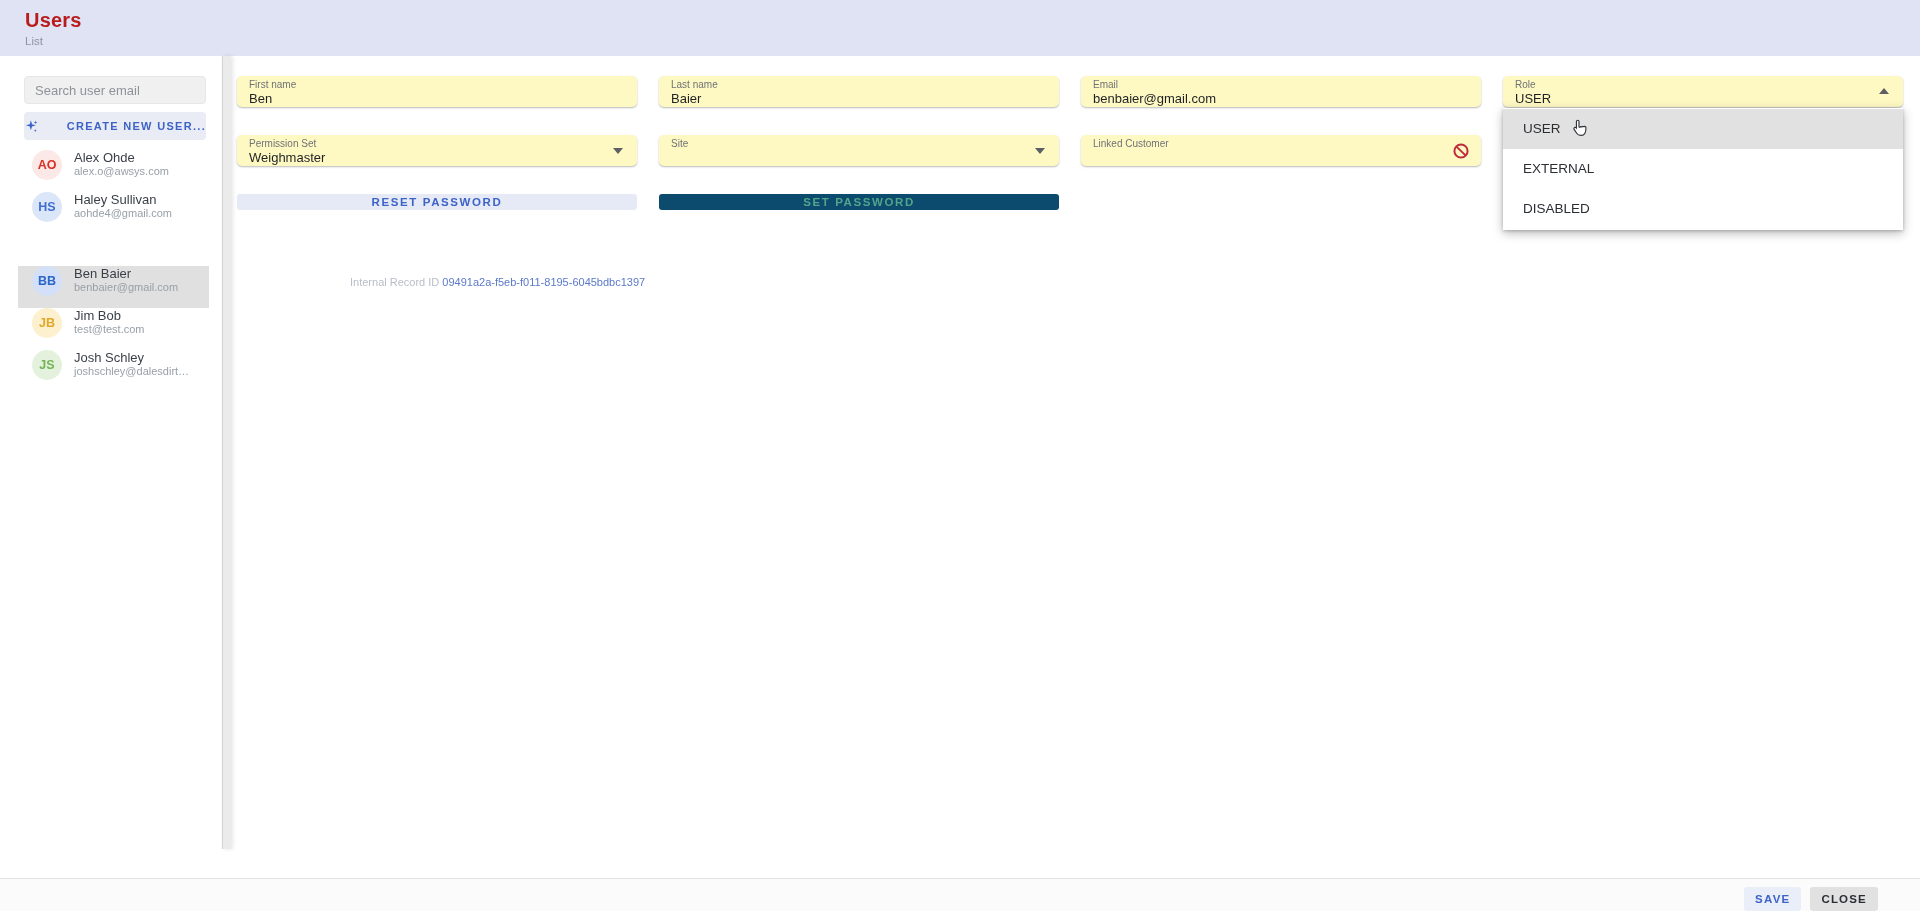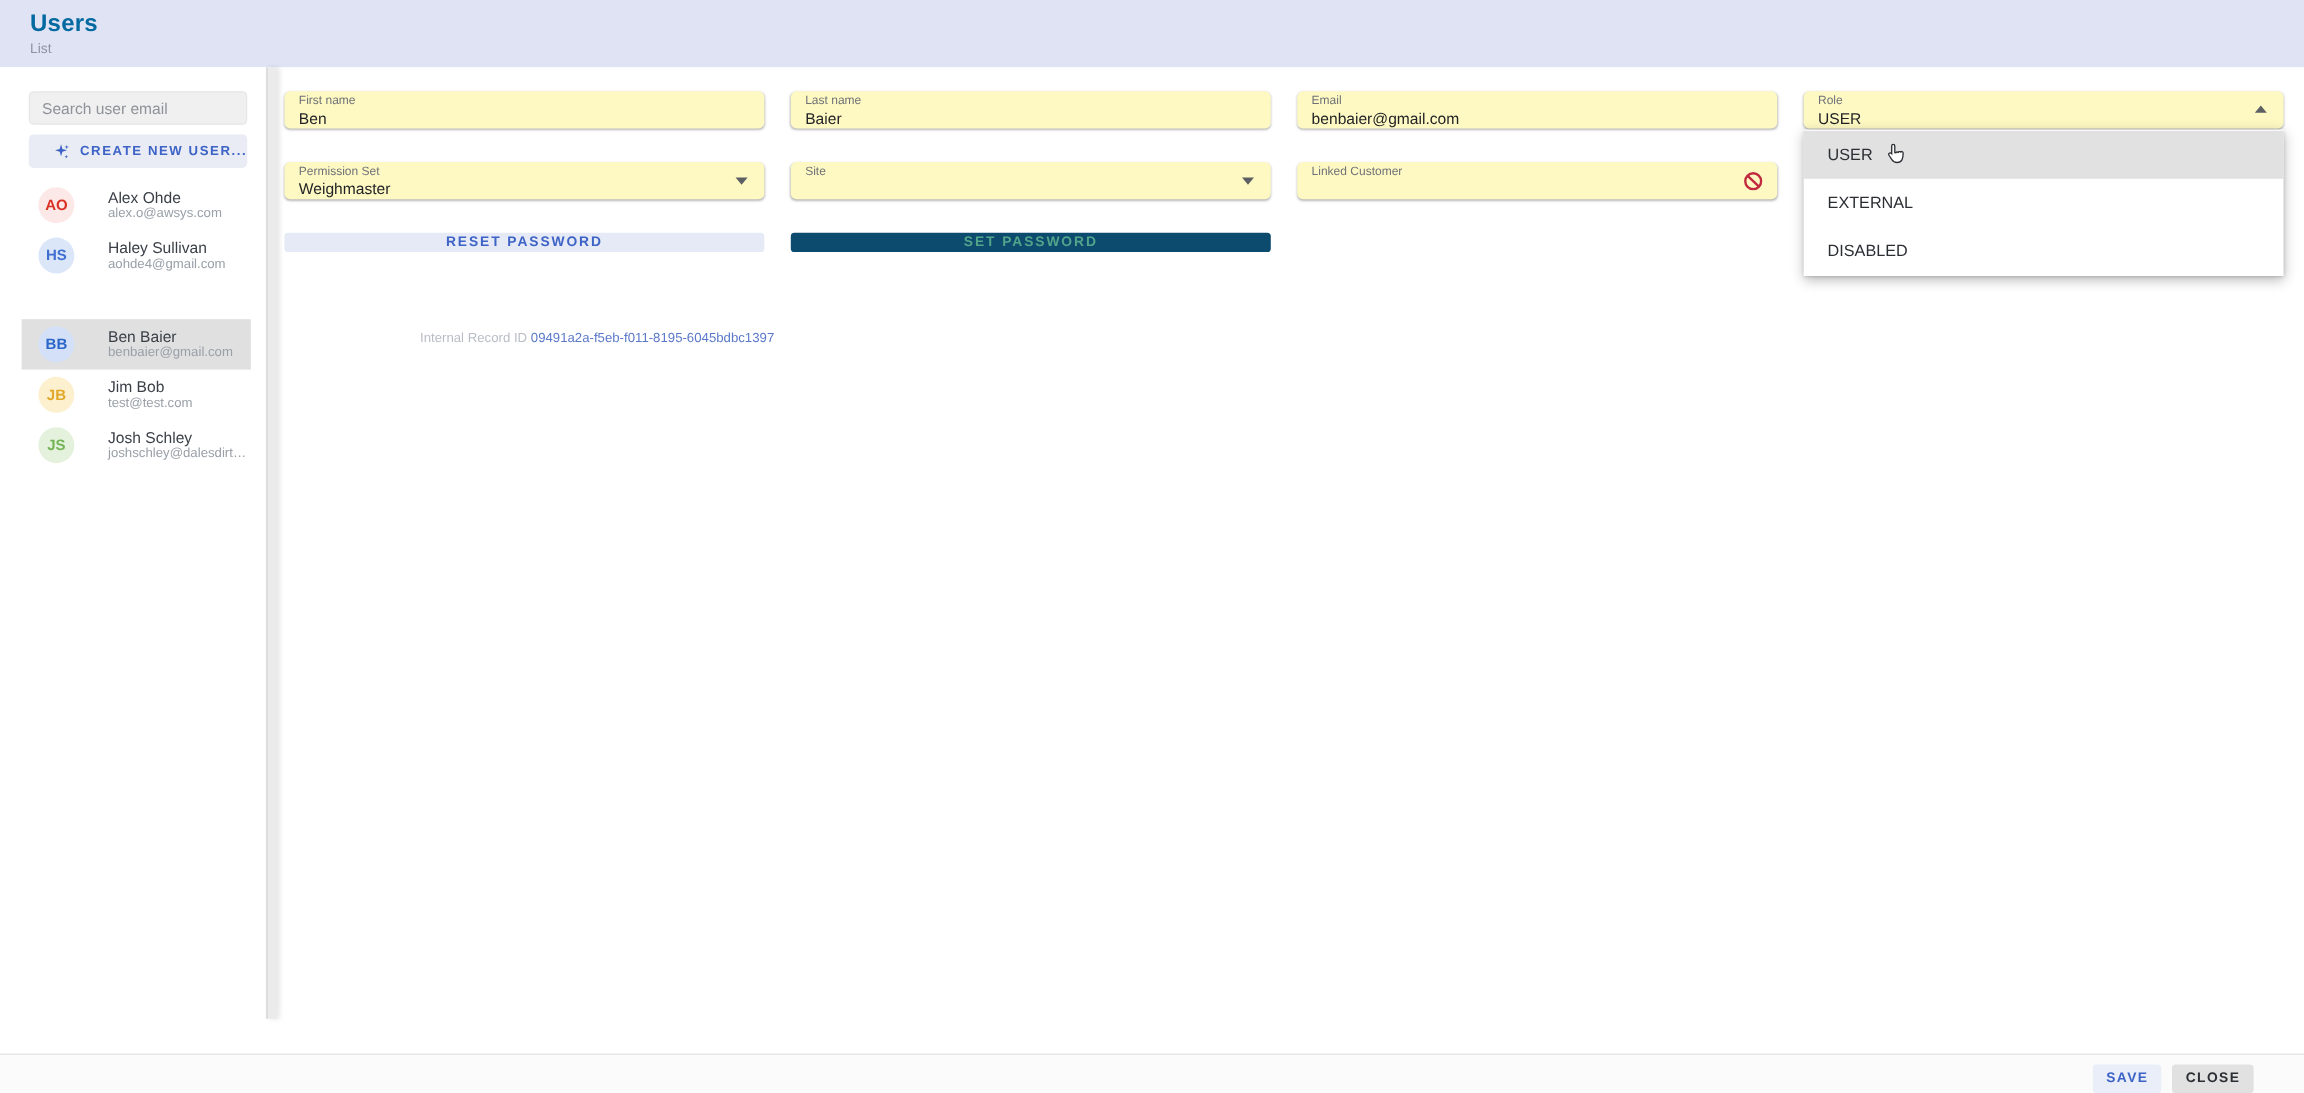--- a/index.html
+++ b/index.html
@@ -1,33 +1,33 @@
 <!DOCTYPE html>
 <html><head>
 <meta charset="utf-8">
 <style>
   * { margin:0; padding:0; box-sizing:border-box; }
   html,body { width:1920px; height:911px; }
   body { font-family:"Liberation Sans", sans-serif; background:#ffffff; overflow:hidden; position:relative; }
 
   
   .header { position:absolute; left:0; top:0; width:1920px; height:56px; background:#dfe3f4; padding:9px 0 0 25px; }
-  .header-title { font-size:20px; font-weight:700; color:#0369a1; letter-spacing:.2px; }
+  .header-title { font-size:20px; font-weight:700; color:#b91c1c; letter-spacing:.2px; }
   .header-sub { font-size:11.5px; color:#8e93a5; margin-top:3px; }
 
   
   .sidebar { position:absolute; left:0; top:56px; width:227px; height:811px; background:#ffffff; }
   .sidebar-divider { position:absolute; left:222px; top:56px; width:9px; height:793px; background:#ebebeb; border-left:1px solid #d3d3d3; box-shadow:2px 0 4px rgba(0,0,0,.10); }
   .sb-inner { padding:20px 24px 0 24px; }
   .search-input { width:182px; height:28px; background:#f0f0f0; border:1px solid #e6e6e6; border-radius:4px; padding:0 10px; font-family:"Liberation Sans",sans-serif; font-size:13px; color:#8b5cf6; outline:none; }
   .search-input::placeholder { color:#8f9399; }
-  .create-btn { margin-top:8px; width:182px; height:28px; background:#e9ecf4; border:none; border-radius:4px; color:#3d63c6; font-family:"Liberation Sans",sans-serif; font-size:11px; font-weight:700; letter-spacing:1.3px; display:flex; align-items:center; justify-content:flex-end; gap:8px; cursor:pointer; }
+  .create-btn { margin-top:8px; width:182px; height:28px; background:#e9ecf4; border:none; border-radius:4px; color:#3d63c6; font-family:"Liberation Sans",sans-serif; font-size:11px; font-weight:700; letter-spacing:1.3px; display:flex; align-items:center; justify-content:space-between; gap:8px; cursor:pointer; }
   .sparkle { width:15px; height:15px; }
   .user-list { margin-top:10px; padding:0 18px; margin-left:-24px; margin-right:-24px; }
-  .user-row { display:flex; align-items:center; gap:28px; height:42px; padding-left:14px; cursor:pointer; }
+  .user-row { display:flex; gap:12px; height:42px; padding-left:14px; cursor:pointer; }
   .user-row.selected { background:#e0e0e0;margin-top:32px; }
   .avatar { width:30px; height:30px; border-radius:50%; display:flex; align-items:center; justify-content:center; font-size:12.5px; font-weight:700; flex:0 0 30px; }
   .user-name { font-size:13px; color:#3a3f47; line-height:15px; }
   .user-email { font-size:11px; color:#99a0a8; line-height:13px; }
 
   
   .field { position:absolute; width:400px; height:31px; background:#fef9c3; border-radius:5px; box-shadow:0 1px 2px rgba(0,0,0,.28); padding:3px 12px 0 12px; }
   .f-label { font-size:10px; color:#6f7277; line-height:12px; }
   .f-value { font-size:13px; color:#1f2124; line-height:15px; }
   .c1{left:237px} .c2{left:659px} .c3{left:1081px} .c4{left:1503px}

